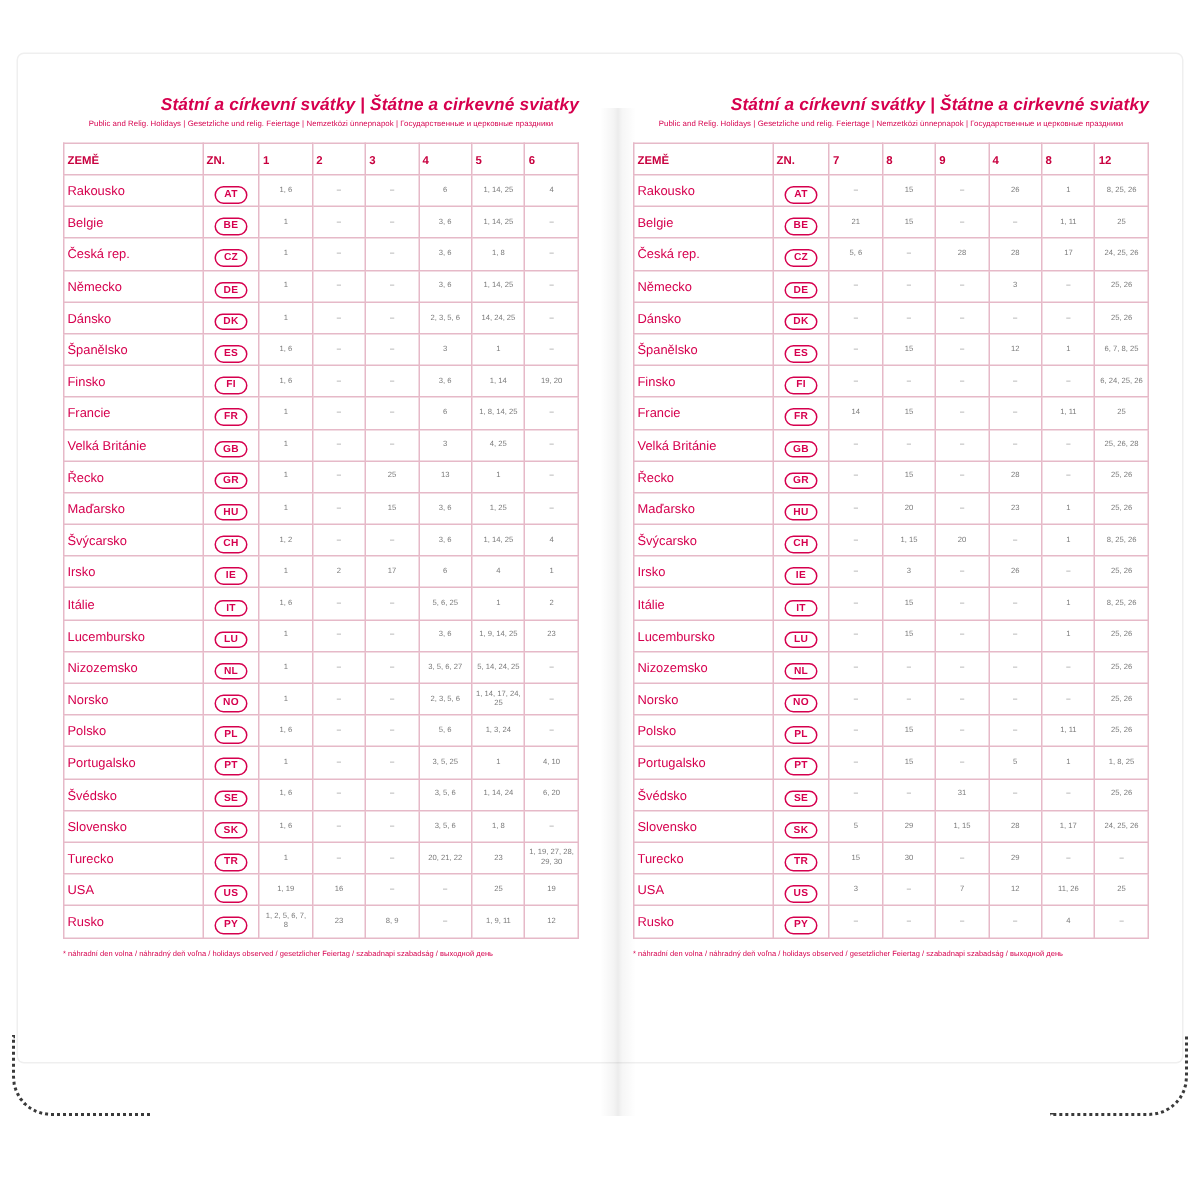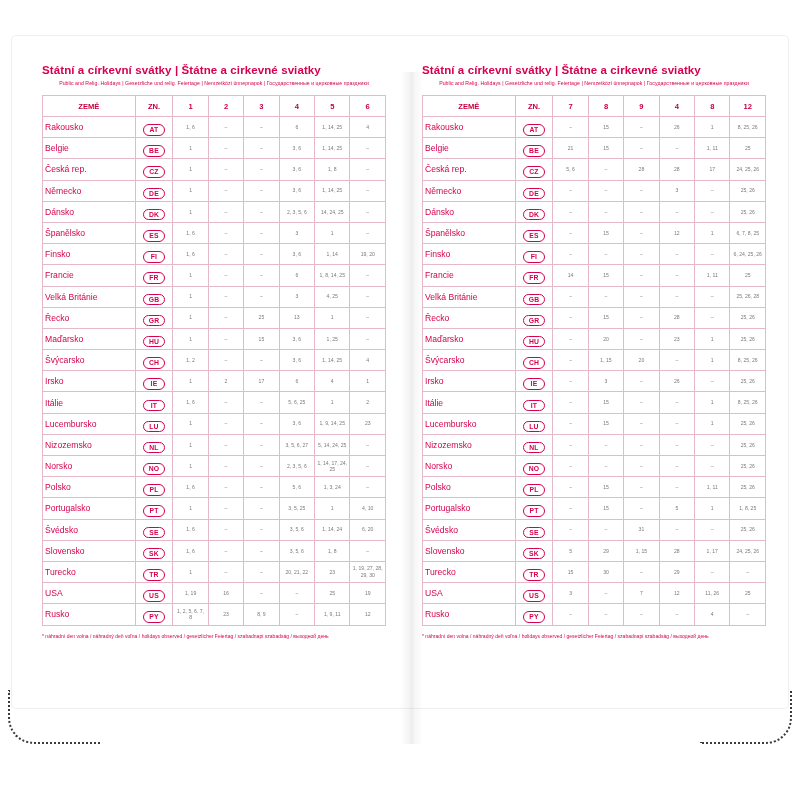--- a/index.html
+++ b/index.html
@@ -37,26 +37,27 @@
     width:24px;height:672px;
     background:linear-gradient(to right,
        rgba(0,0,0,0.00) 0%,
        rgba(0,0,0,0.045) 38%,
        rgba(0,0,0,0.075) 50%,
        rgba(0,0,0,0.035) 62%,
        rgba(0,0,0,0.00) 100%);
     pointer-events:none;
   }
   .title{
-    text-align:left;
+    text-align:right;
     color:#d6004e;
     font-size:11.5px;
     font-weight:bold;
     letter-spacing:0.1px;
     margin-bottom:4px;
+    font-style:italic;
   }
   .subtitle{
     text-align:center;
     color:#d6004e;
     font-size:5.2px;
     letter-spacing:0.05px;
     margin-bottom:9px;
     white-space:nowrap;
     overflow:hidden;
   }
@@ -68,21 +69,21 @@
   table.hol th, table.hol td{
     border:1px solid #e6b9c8;
     height:21.2px;
     padding:0 2px;
     box-sizing:border-box;
   }
   table.hol thead th{
     color:#c8003f;
     font-size:7.6px;
     font-weight:bold;
-    text-align:center;
+    text-align:left;
     height:21px;
   }
   th.country{ text-align:left; padding-left:7px; }
   td.country{
     color:#d6004e;
     font-size:8.6px;
     text-align:left;
     padding-left:7px;
     white-space:nowrap;
     margin-left:31px;

